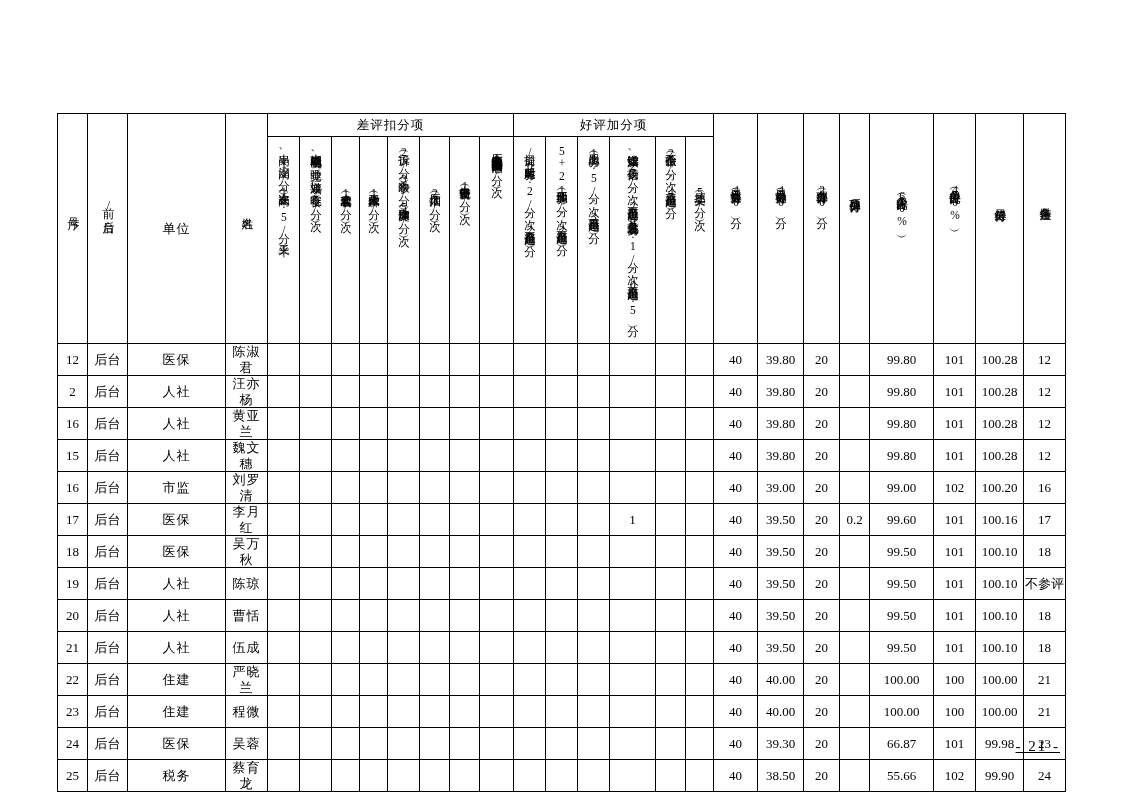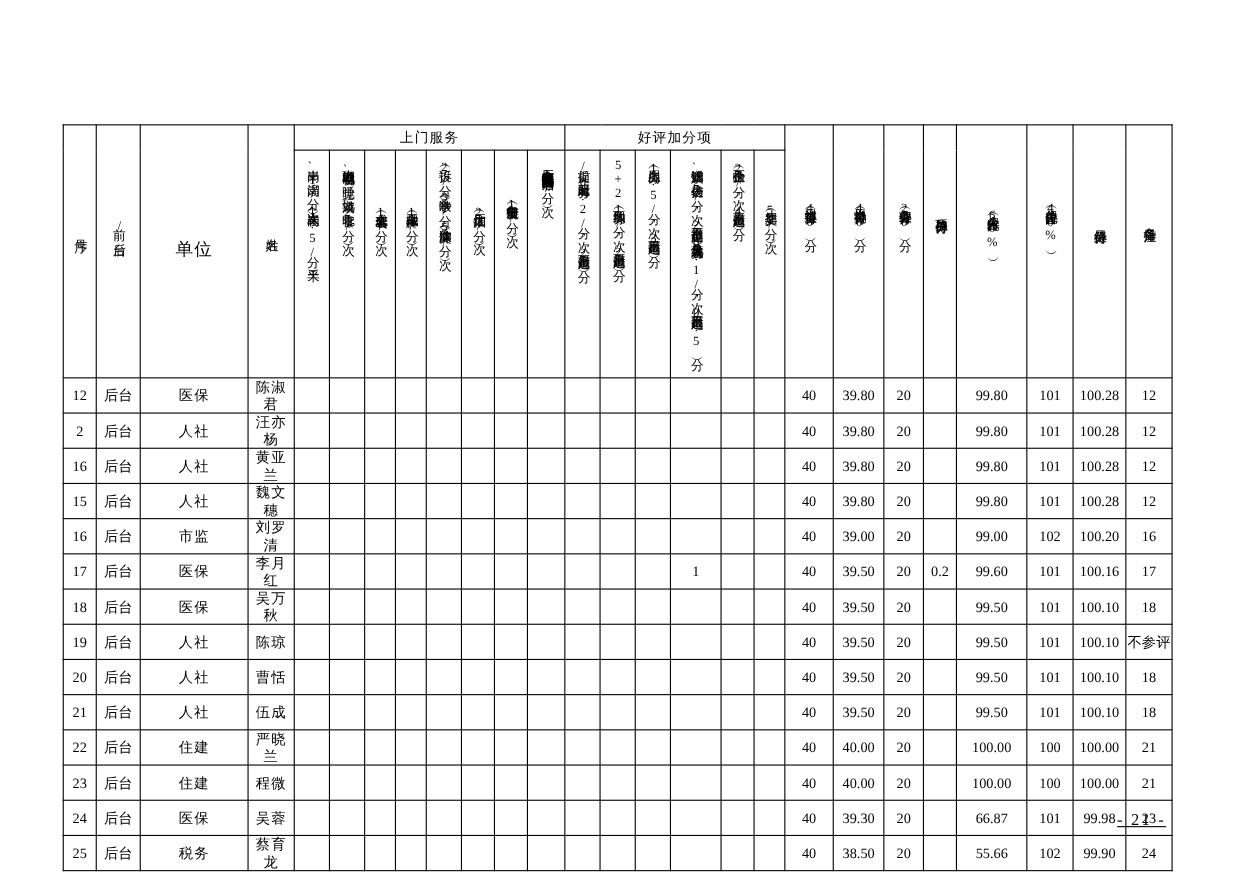--- a/index.html
+++ b/index.html
@@ -83,21 +83,21 @@
   .body-row td {
     height: 31px;
     font-size: 13px;
   }
   .name-cell {
     font-size: 14px;
     letter-spacing: 1px;
     margin-left: 32px;
   }
   .unit-cell {
-    font-size: 16px;
+    font-size: 13px;
     letter-spacing: 1px;
   }
   .pos-cell {
     font-size: 13px;
     font-family: Liberation Serif, serif;
   }
   .footer-page {
     position: absolute;
     right: 62px;
     bottom: 38px;
@@ -150,21 +150,21 @@
             <span class="vt-short" style="height:62px">前/后台</span>
           </th>
           <th rowspan="2" class="hcell unit-cell">
             <span>单位</span>
           </th>
           <th rowspan="2" class="hcell">
             <span class="vt-short">姓名</span>
           </th>
 
           <th colspan="8" class="grp">
-            <span>上门服务</span>
+            <span>差评扣分项</span>
           </th>
           <th colspan="6" class="grp">
             <span>好评加分项</span>
           </th>
 
           <th rowspan="2" class="hcell">
             <span class="vt" style="height:96px">日常巡查得分（40分）</span>
           </th>
           <th rowspan="2" class="hcell">
             <span class="vt" style="height:96px">日常考勤得分（40分）</span>

